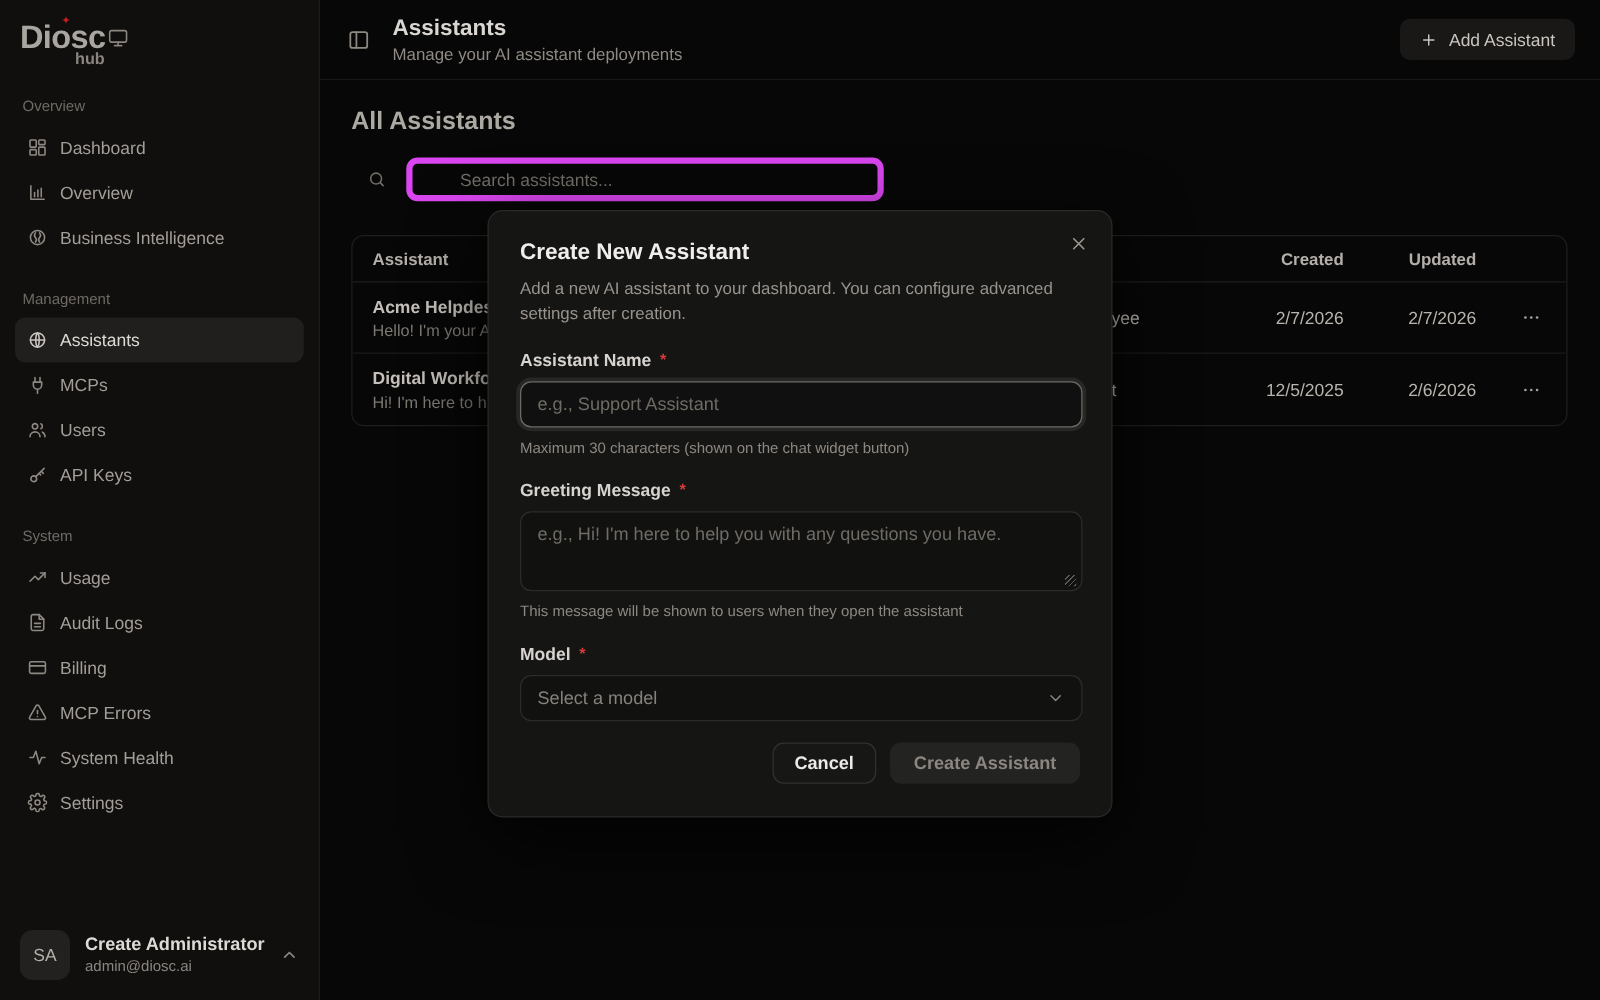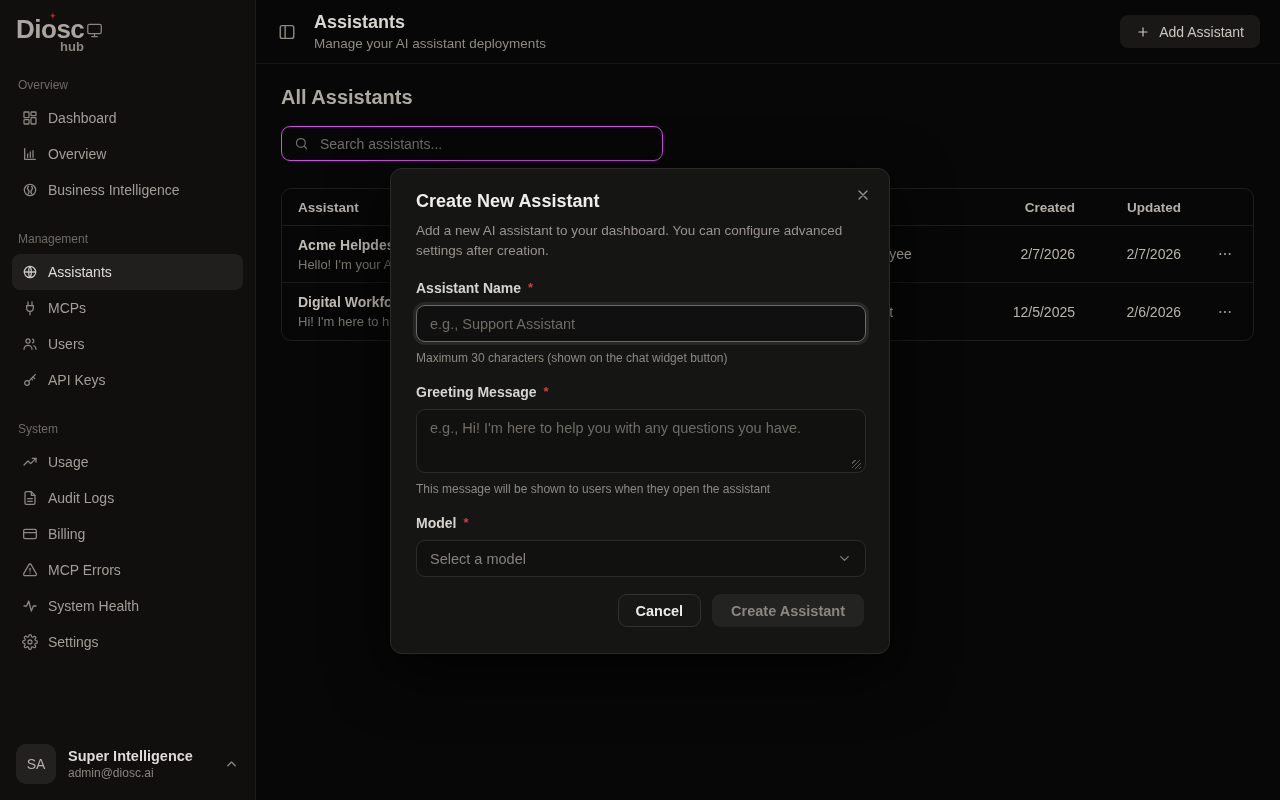--- a/index.html
+++ b/index.html
@@ -39,23 +39,23 @@
   .panel-toggle { background:none; border:none; color:#8d8882; cursor:pointer; padding:4px; }
   .title-block { flex:1; }
   .page-title { font-size:18px; font-weight:700; color:#d9d6d2; }
   .page-subtitle { font-size:13.5px; color:#8f8a84; margin-top:3px; }
   .add-btn { display:flex; align-items:center; gap:9px; background:#191817; border:none; border-radius:8px;
     height:33px; padding:0 16px; color:#c9c4be; font-size:14px; font-weight:500; cursor:pointer; }
   .content { padding:22px 26px 0 25px; }
   .content-heading { font-size:20px; font-weight:700; color:#aca8a2; }
   .search-wrap { margin-top:17px; position:relative; width:382px; }
   .search-wrap .ic { position:absolute; left:13px; top:10px; color:#716d67; }
-  .search-input { width:100%; height:35px; background:transparent; border:1px solid #d946ef;
+  .search-input { width:100%; height:35px; background:transparent; border:5px solid #d946ef;
     border-radius:9px; padding:0 2px 0 38px; font-size:14px; color:#d6d3d1; outline:none;
-    font-family:"Liberation Sans","DejaVu Sans",sans-serif; }
+    font-family:"Liberation Sans","DejaVu Sans",sans-serif;margin-left:44px; }
   .search-input::placeholder { color:#716d67; }
 
   
   .table { margin-top:27px; border:1px solid #1e1e1d; border-radius:10px; overflow:hidden; }
   .trow { display:grid; grid-template-columns:1fr 138px 118px 106px 56px; align-items:center; }
   .thead { height:37px; border-bottom:1px solid #1e1e1d; }
   .th { font-size:13.5px; font-weight:700; color:#b3aea8; padding:0 16px; }
   .th.right, .td.right { text-align:right; }
   .tbody-row { height:57px; border-bottom:1px solid #1a1a19; }
   .tbody-row:last-child { border-bottom:none; }
@@ -223,21 +223,21 @@
       <svg class="ic" width="16" height="16" viewBox="0 0 24 24" fill="none" stroke="currentColor" stroke-width="1.9" stroke-linecap="round" stroke-linejoin="round">
           <circle cx="12" cy="12" r="3"></circle>
           <path d="M19.4 15a1.7 1.7 0 0 0 .3 1.9l.1.1a2 2 0 1 1-2.8 2.8l-.1-.1a1.7 1.7 0 0 0-1.9-.3 1.7 1.7 0 0 0-1 1.5V21a2 2 0 1 1-4 0v-.1a1.7 1.7 0 0 0-1-1.6 1.7 1.7 0 0 0-1.9.3l-.1.1a2 2 0 1 1-2.8-2.8l.1-.1a1.7 1.7 0 0 0 .3-1.9 1.7 1.7 0 0 0-1.5-1H3a2 2 0 1 1 0-4h.1a1.7 1.7 0 0 0 1.6-1 1.7 1.7 0 0 0-.3-1.9l-.1-.1a2 2 0 1 1 2.8-2.8l.1.1a1.7 1.7 0 0 0 1.9.3h.1a1.7 1.7 0 0 0 1-1.5V3a2 2 0 1 1 4 0v.1a1.7 1.7 0 0 0 1 1.5 1.7 1.7 0 0 0 1.9-.3l.1-.1a2 2 0 1 1 2.8 2.8l-.1.1a1.7 1.7 0 0 0-.3 1.9v.1a1.7 1.7 0 0 0 1.5 1H21a2 2 0 1 1 0 4h-.1a1.7 1.7 0 0 0-1.5 1z"></path>
         </svg>
       <span>Settings</span>
     </div>
 
     <div class="sidebar-footer">
       <div class="avatar">SA</div>
       <div class="user-meta">
-        <div class="user-name">Super Intelligence</div>
+        <div class="user-name">Create Administrator</div>
         <div class="user-email">admin@diosc.ai</div>
       </div>
       <svg class="chev-up" width="15" height="15" viewBox="0 0 24 24" fill="none" stroke="currentColor" stroke-width="2.2" stroke-linecap="round" stroke-linejoin="round">
           <path d="m6 14 6-6 6 6"></path>
         </svg>
     </div>
   </aside>
 
   <main class="main">
     <div class="topbar">

